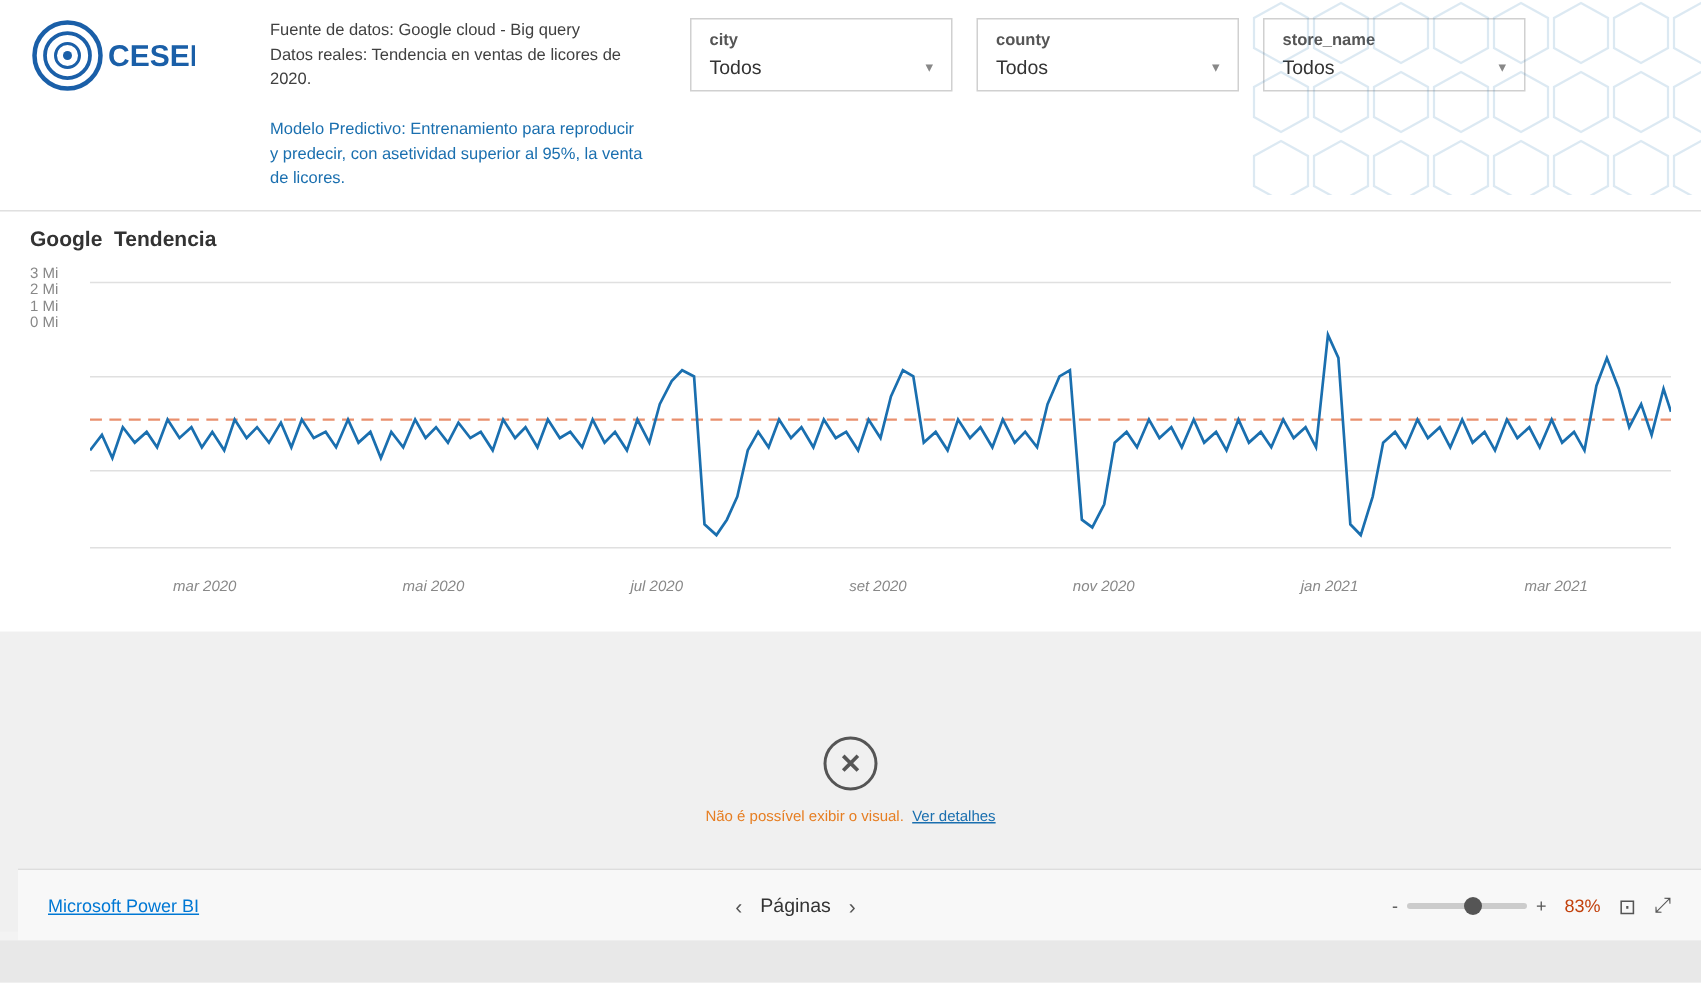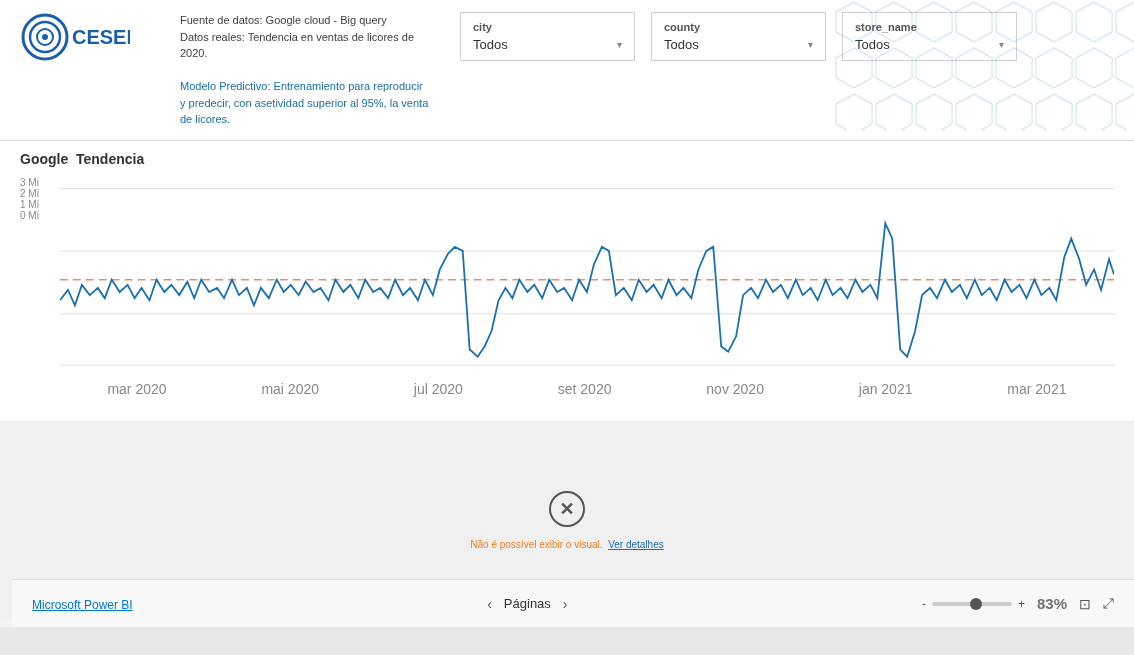--- a/index.html
+++ b/index.html
@@ -189,23 +189,22 @@
       height: 12px;
       background: #555;
       border-radius: 50%;
       position: absolute;
       top: -4px;
       left: 55%;
       transform: translateX(-50%);
     }
 
     .zoom-percent {
-      font-size: 15px;
-      color: #737373;
-      font-weight: bold;
+      font-size: 12px;
+      color: #c2410c;
     }
 
     .fit-icon, .expand-icon {
       cursor: pointer;
       color: #555;
       font-size: 14px;
     }
 
     .status-bar {
       background: #e8e8e8;
@@ -252,22 +251,23 @@
     .x-labels {
       position: absolute;
       bottom: 0;
       left: 40px;
       right: 0;
       display: flex;
       justify-content: space-around;
     }
 
     .x-label {
-      font-size: 14px;
+      font-size: 10px;
       color: #888;
+      font-style: italic;
     }
 
     .chart-svg-container {
       position: absolute;
       left: 40px;
       top: 0;
       right: 0;
       bottom: 30px;
     }
 

